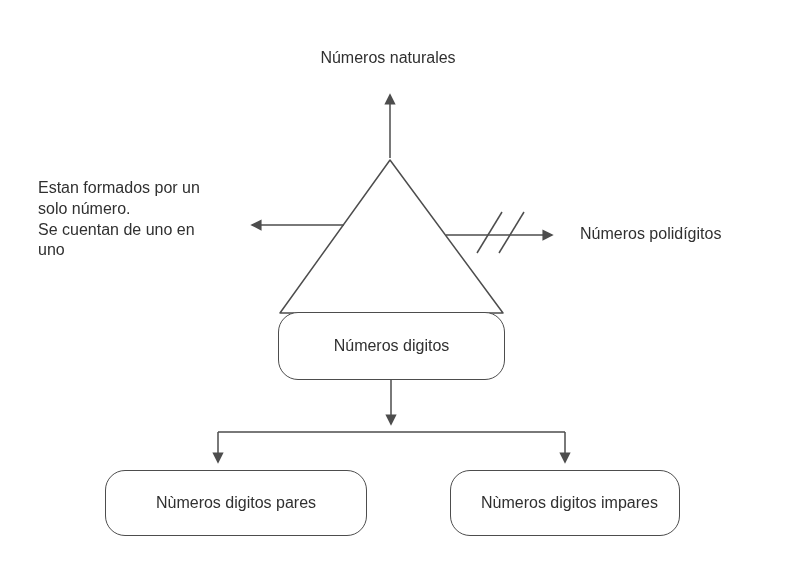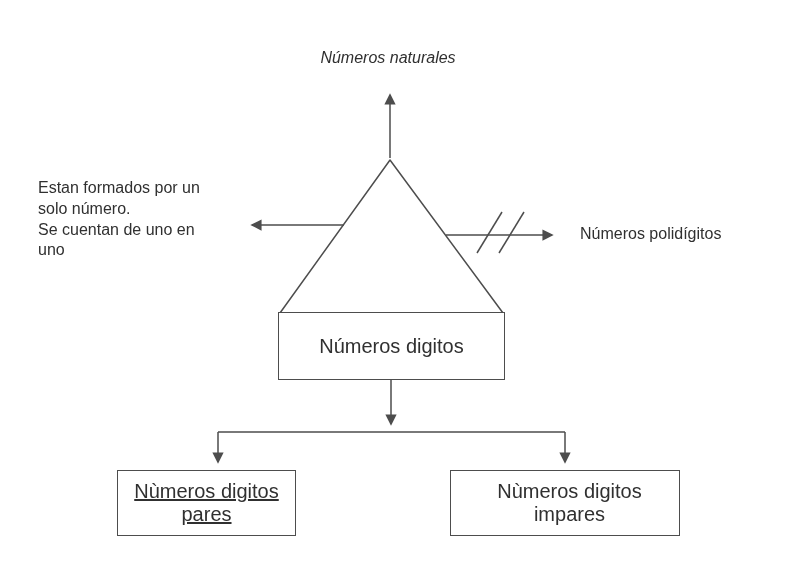--- a/index.html
+++ b/index.html
@@ -37,39 +37,39 @@
     fill: var(--node-fill);
     stroke-linejoin: round;
   }
   .arrowhead { fill: var(--line); }
   .label {
     position: absolute;
     font-size: 16px;
     line-height: 1.3;
     color: var(--text);
   }
-  .label.center { text-align: center; font-style: italic; }
+  .label.center { text-align: center; }
   .note {
     white-space: pre-line;
     text-align: left;
   }
   .node {
     position: absolute;
     background: var(--node-fill);
     border: 1.5px solid var(--line);
-    border-radius: 0;
+    border-radius: 20px;
     display: flex;
     align-items: center;
     justify-content: center;
-    font-size: 20px;
+    font-size: 16px;
     color: var(--text);
     text-align: center;
   }
   .node-center { left: 278px; top: 312px; width: 227px; height: 68px; }
-  .node-bottom-left { left: 117px; top: 470px; width: 179px; height: 66px; text-decoration: underline; }
+  .node-bottom-left { left: 105px; top: 470px; width: 262px; height: 66px; }
   .node-bottom-right { left: 450px; top: 470px; width: 230px; height: 66px; padding-left: 9px; }
   .top-label { left: 288px; top: 48px; width: 200px; }
   .left-note { left: 38px; top: 178px; width: 200px; }
   .right-label { left: 580px; top: 224px; width: 190px; }
 </style>
 </head>
 <body>
 
 <div class="canvas">
 

